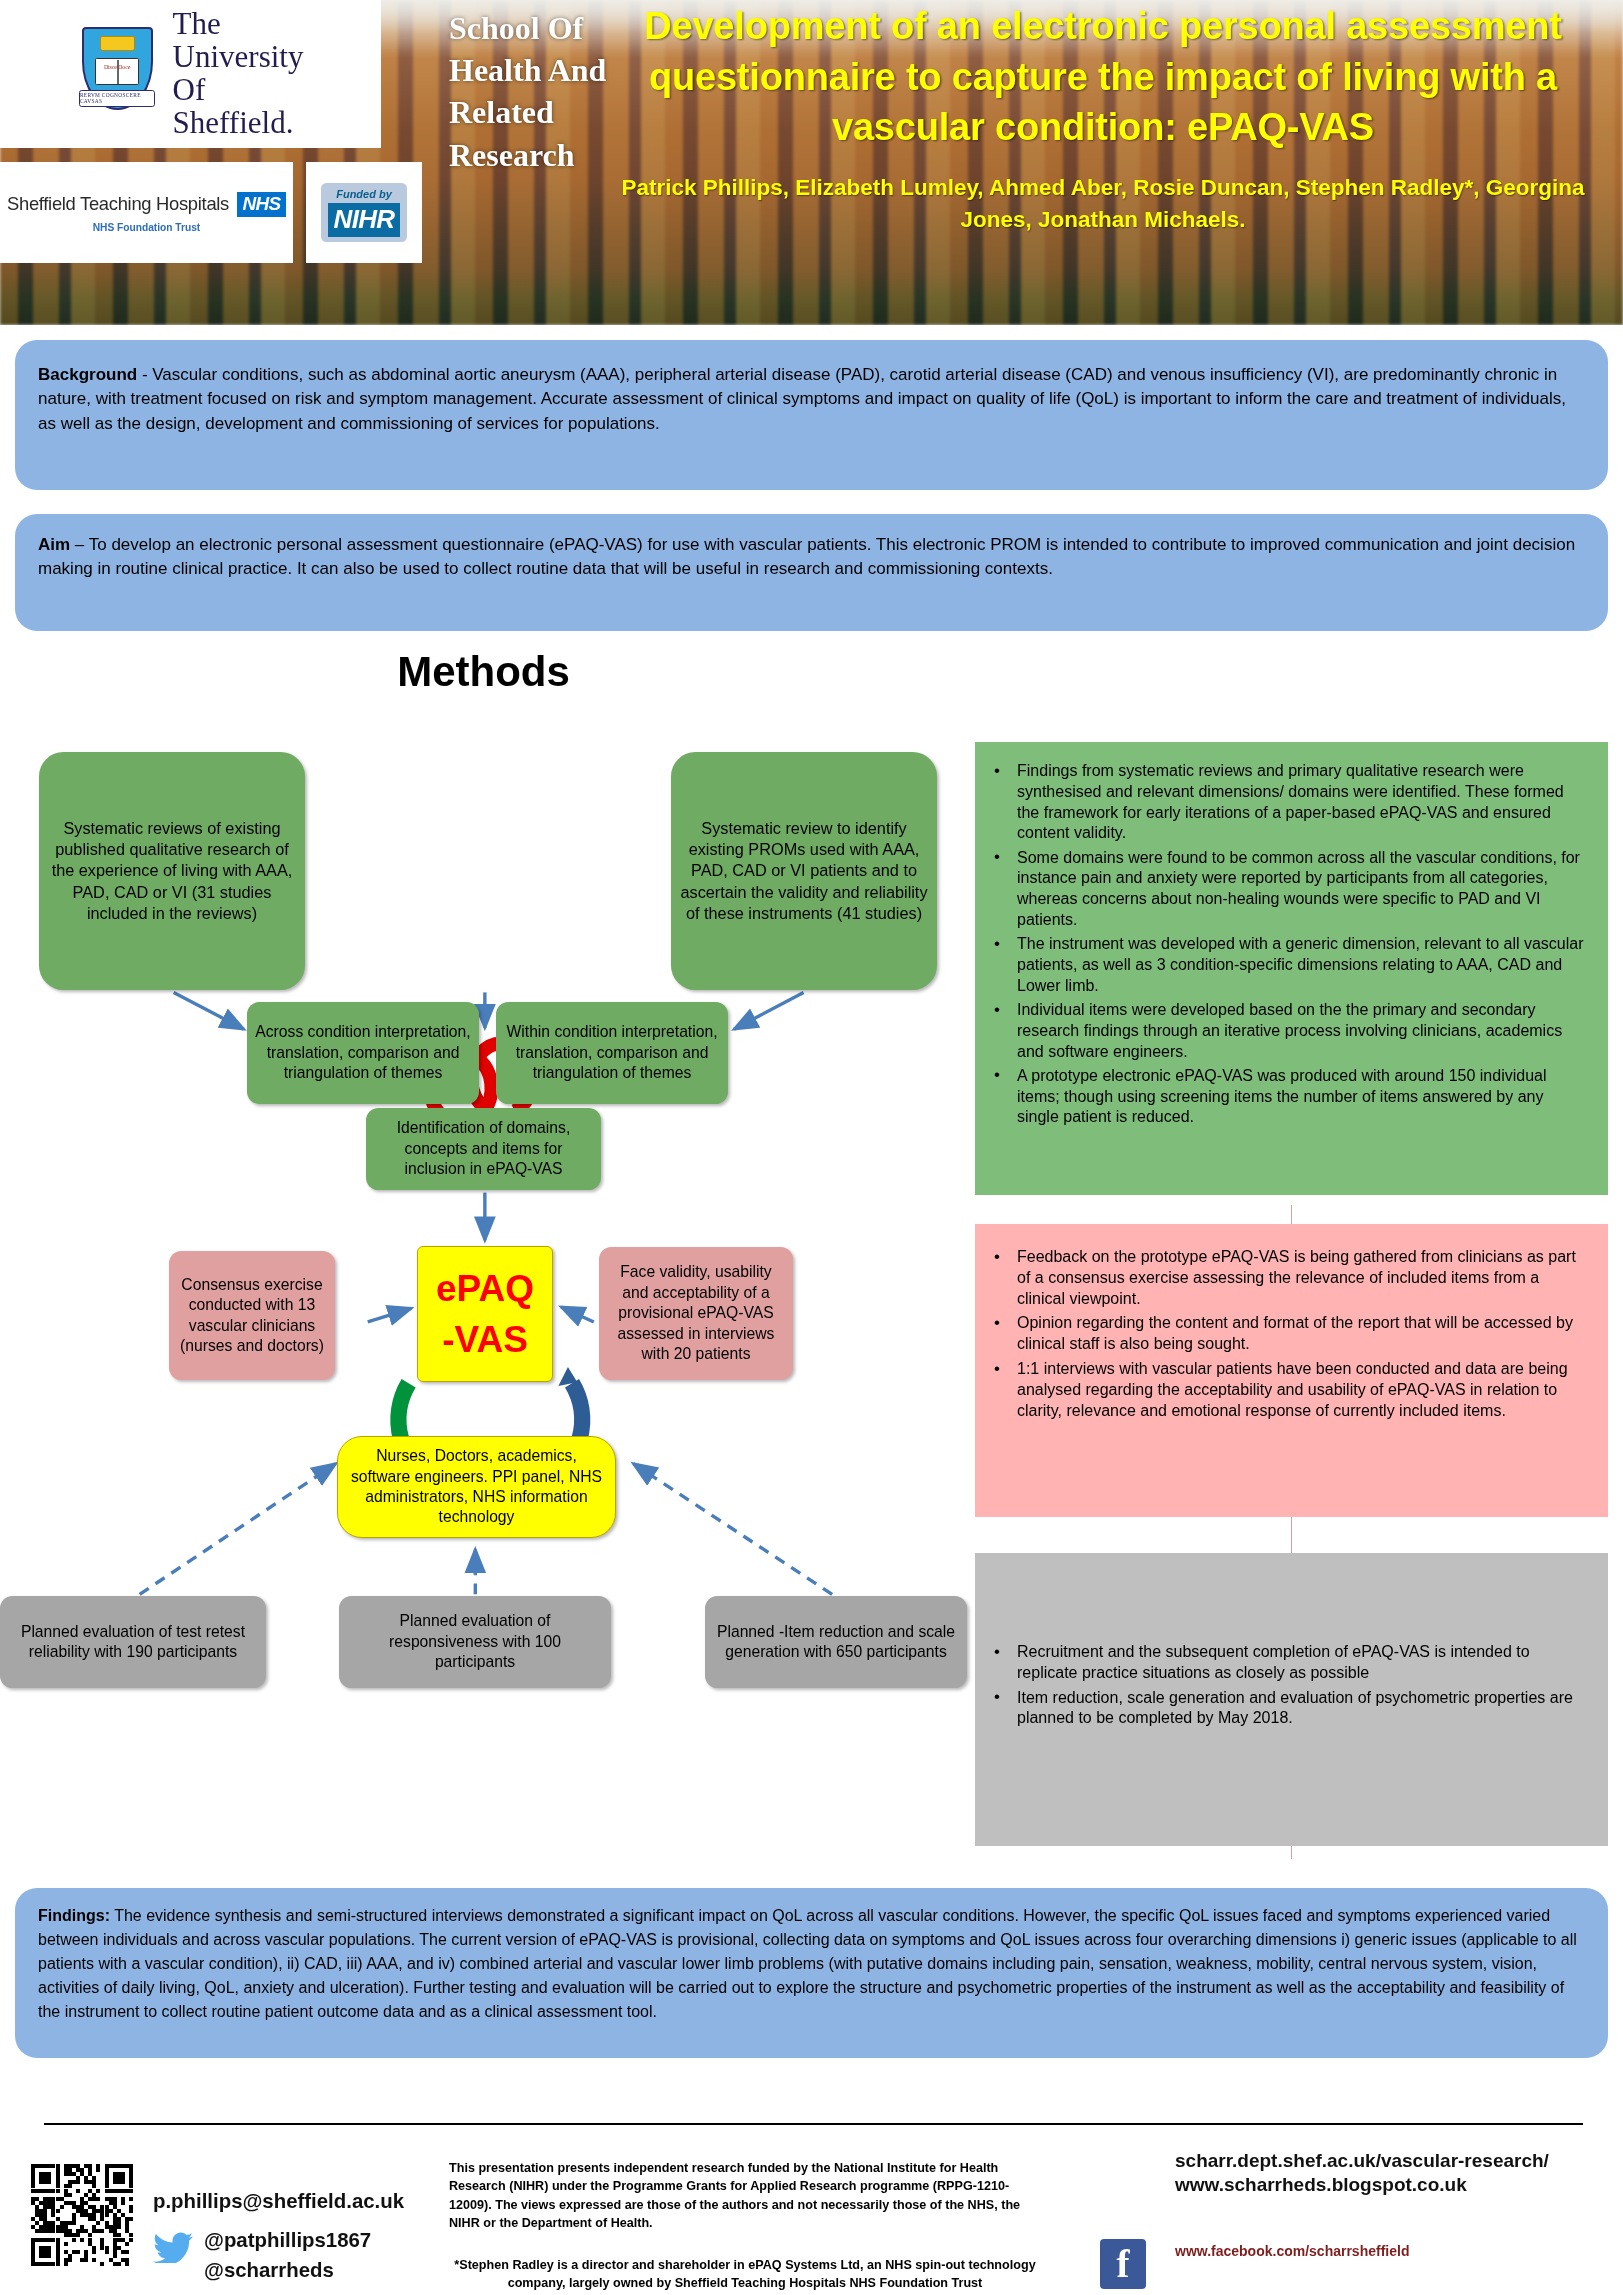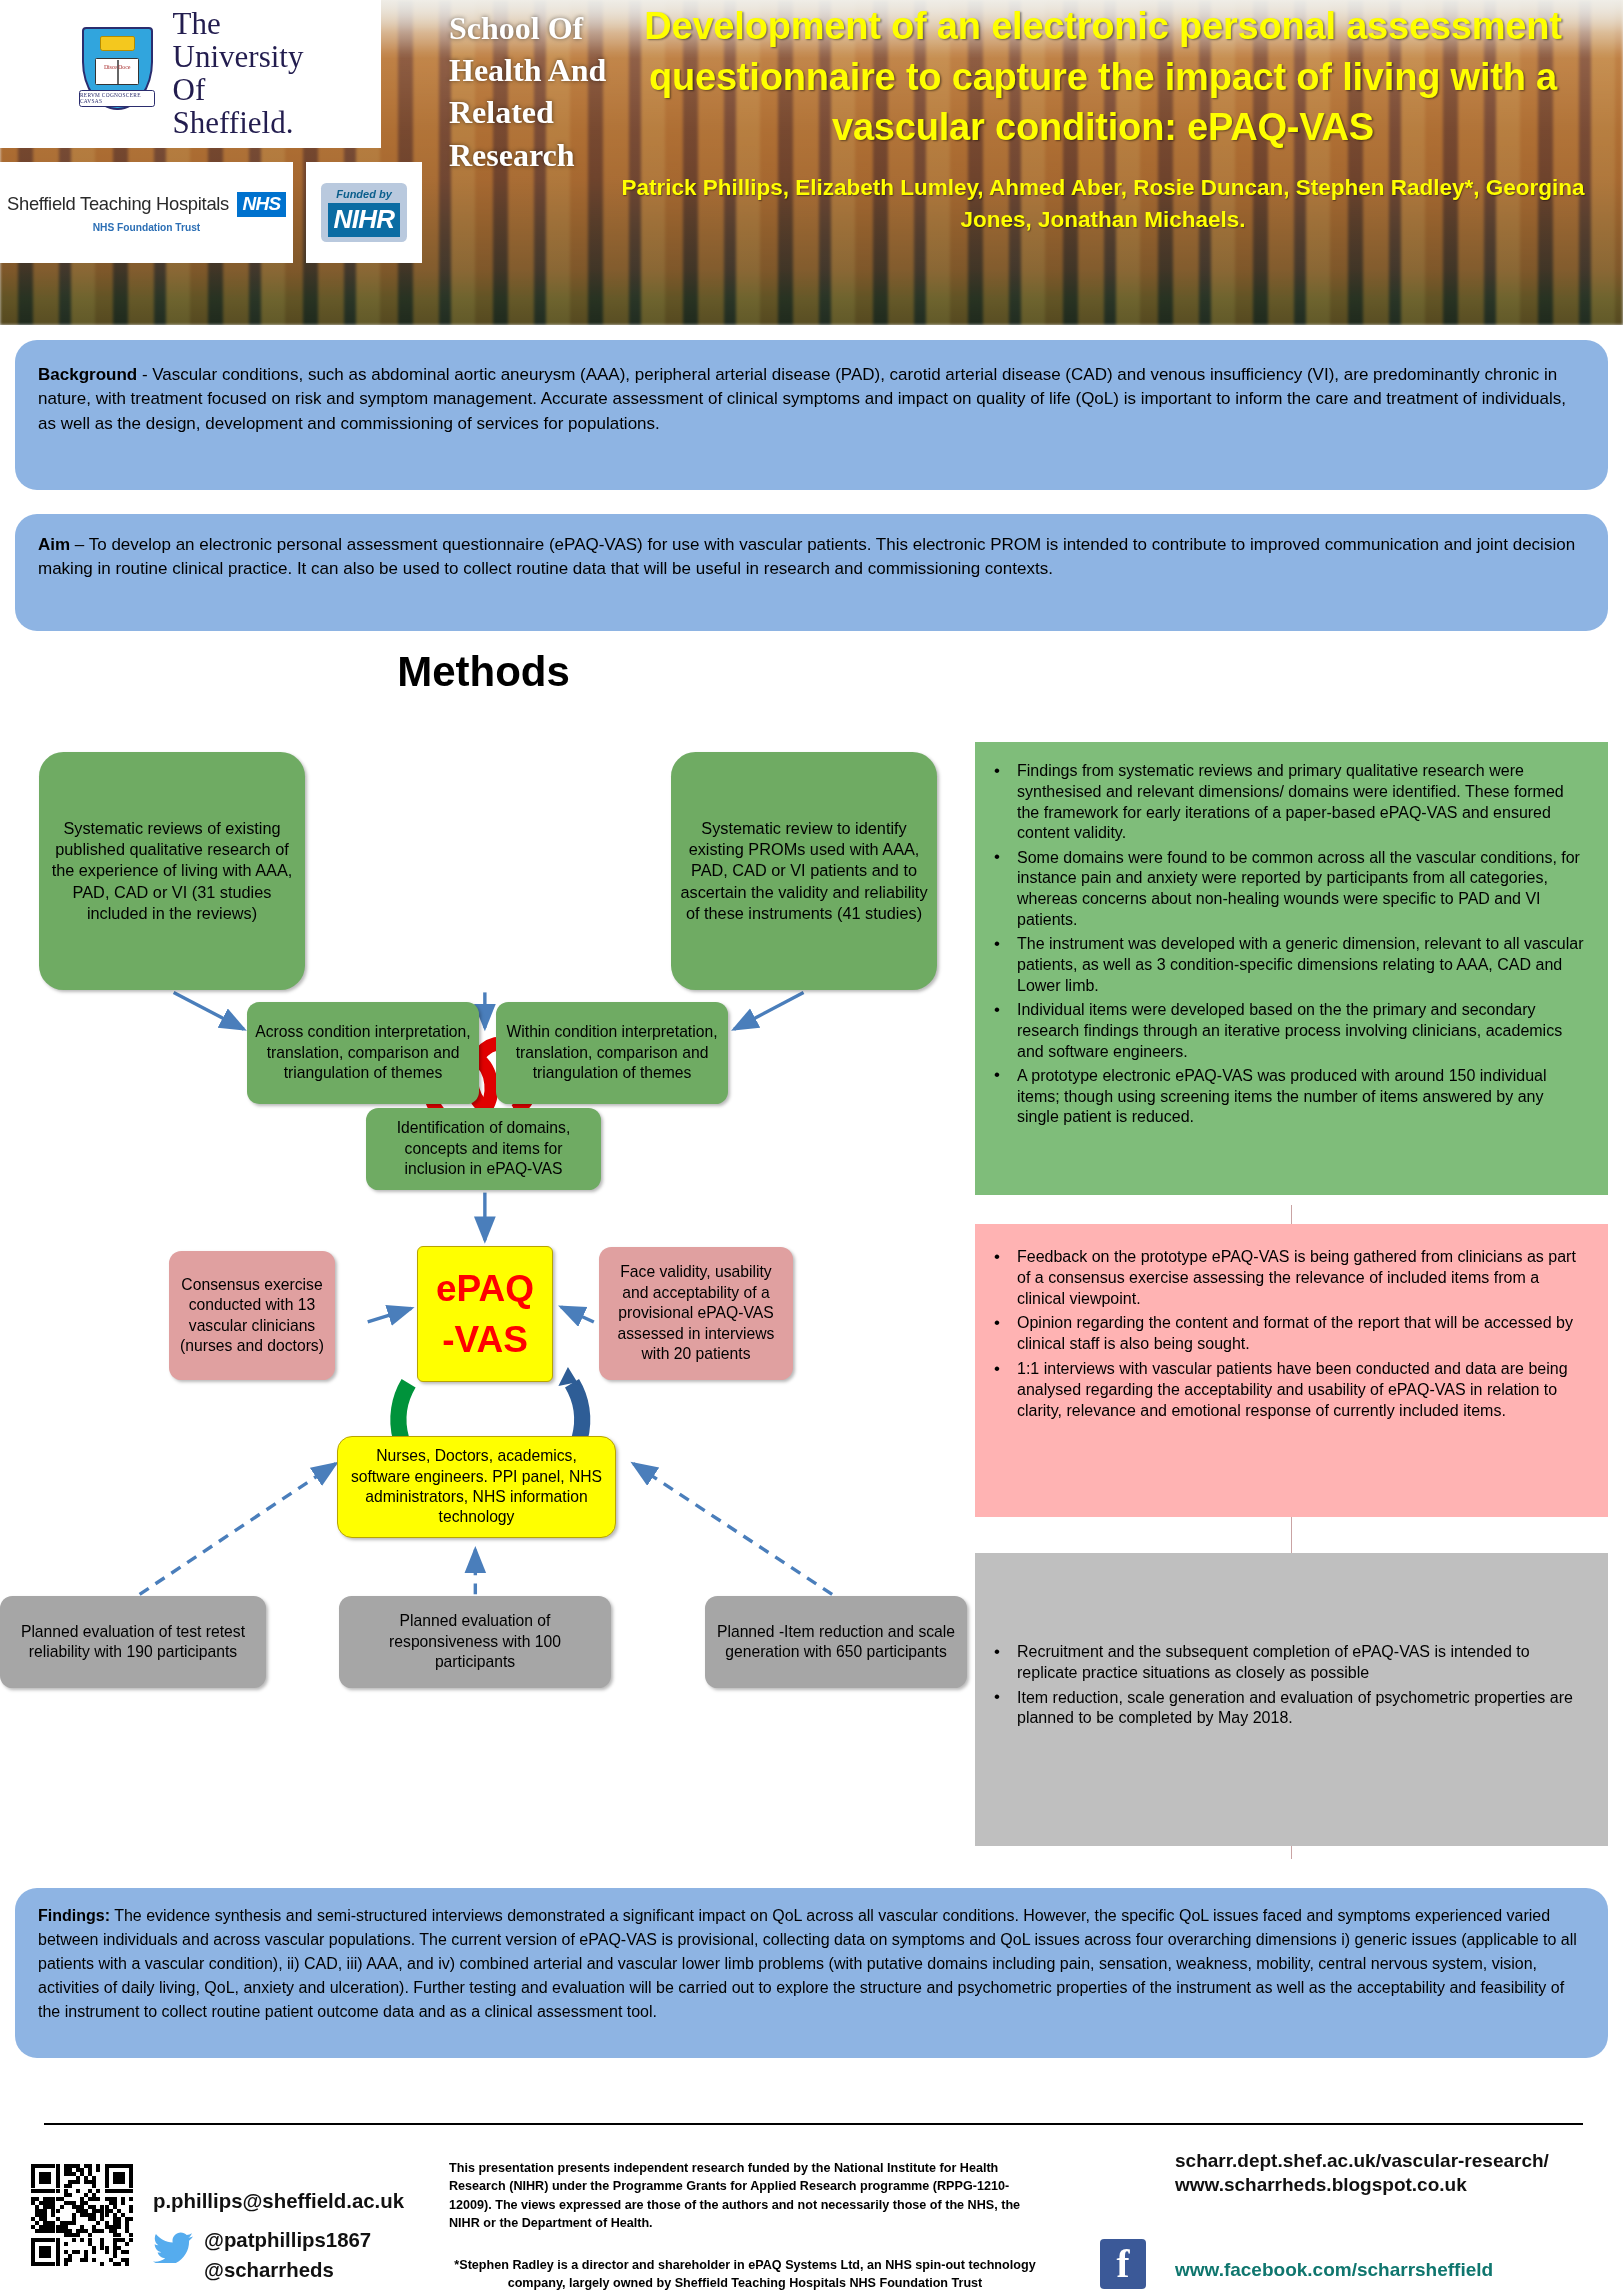--- a/index.html
+++ b/index.html
@@ -146,21 +146,21 @@
   .n4{ left:247px; top:267px; width:232px; height:102px; font-size:15.7px;}
   .n5{ left:496px; top:267px; width:232px; height:102px; font-size:15.7px;}
   .n6{ left:366px; top:373px; width:235px; height:82px; font-size:15.7px;}
   .n-consensus{ left:169px; top:516px; width:166px; height:129px; font-size:15.7px;}
   .n-face{ left:599px; top:512px; width:194px; height:133px; font-size:15.7px;}
   .n-epaq{
     left:417px; top:511px; width:136px; height:136px;
     color:#ff0000; font-size:37px; font-weight:bold; line-height:1.38;
     border-radius:6px; flex-direction:column;
   }
-  .n-stake{ left:337px; top:701px; width:279px; height:102px; font-size:15.7px; border-radius:15px;}
+  .n-stake{ left:337px; top:701px; width:279px; height:102px; font-size:15.7px; border-radius:25px;}
   .n-g1{ left:0px;   top:861px; width:266px; height:92px; font-size:15.7px;}
   .n-g2{ left:339px; top:861px; width:272px; height:92px; font-size:15.7px;}
   .n-g3{ left:705px;top:861px; width:262px; height:92px; font-size:15.7px;}
   #flow-svg{position:absolute;left:0;top:0;width:967px;height:1144px;pointer-events:none;}
 
   
   .rpanel{ position:absolute; color:#000; }
   #green-panel{ left:975px; top:742px; width:633px; height:453px; background:#7fbd7a; }
   #pink-panel { left:975px; top:1224px; width:633px; height:293px; background:#ffb3b3; }
   #grey-panel { left:975px; top:1553px; width:633px; height:293px; background:#bfbfbf; }
@@ -201,21 +201,21 @@
   #coi-note{
     position:absolute;left:449px;top:126px;width:592px;
     font-size:12.6px;font-weight:bold;line-height:1.45;color:#000;text-align:center;
   }
   #web1{position:absolute;left:1175px;top:19px;width:436px;font-size:19px;font-weight:bold;line-height:1.25;color:#111;}
   #fb-icon{position:absolute;left:1100px;top:109px;width:46px;height:50px;background:#3b5998;border-radius:4.1px;}
   #fb-icon span{
     position:absolute;left:0;top:0;width:46px;height:50px;color:#fff;font-weight:bold;
     font-family:"Liberation Serif",serif;font-size:39px;line-height:50px;text-align:center;
   }
-  #web2{position:absolute;left:1175px;top:129px;width:449px;font-size:19px;font-weight:bold;color:#0f766e;}
+  #web2{position:absolute;left:1175px;top:113px;width:449px;font-size:14px;font-weight:bold;color:#7f1d1d;}
 </style>
 </head>
 <body>
 
 <div id="header">
   <div id="header-photo"></div>
   <div id="header-photo-tint"></div>
 
   <div class="logo-card" id="uos-logo">
     <div id="uos-crest">

